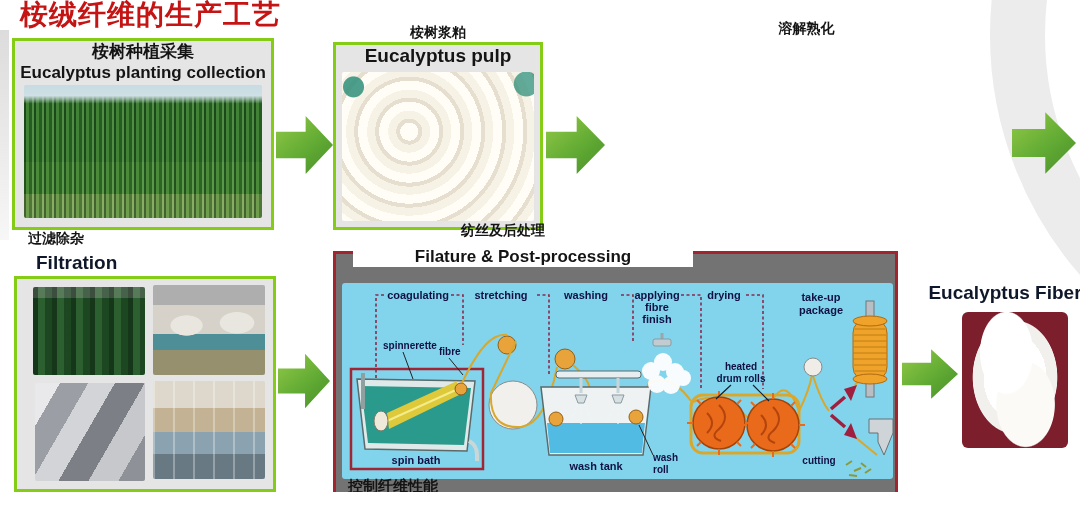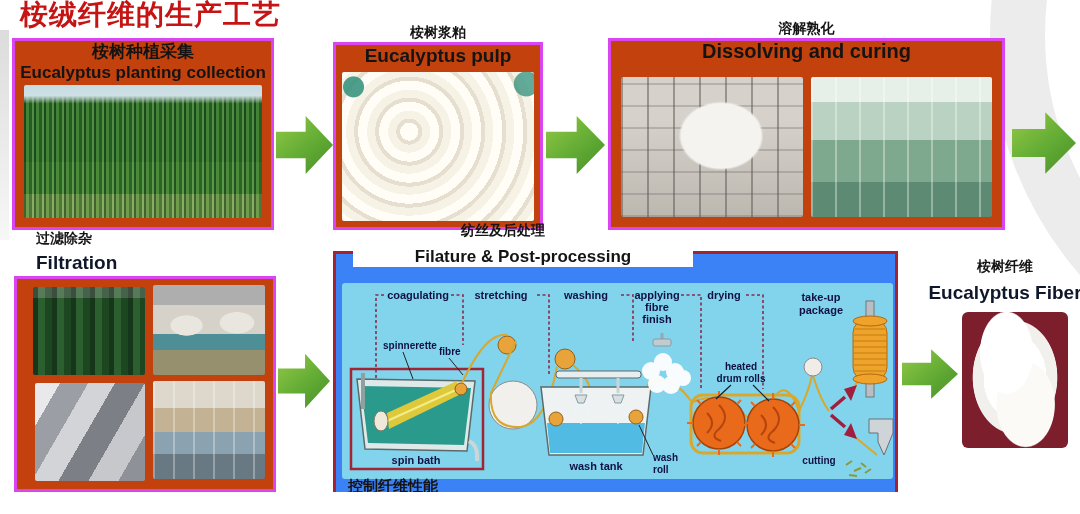--- a/index.html
+++ b/index.html
@@ -4,21 +4,21 @@
 <style>
   html,body{margin:0;padding:0;background:#fff;}
   .slide{position:relative;width:1080px;height:492px;background:#ffffff;overflow:hidden;
          font-family:"Liberation Sans",sans-serif;}
   .swoosh{position:absolute;left:990px;top:-330px;width:620px;height:620px;border-radius:50%;
           border:55px solid #ececec;}
   .edgeshade{position:absolute;left:0;top:30px;width:9px;height:210px;
           background:linear-gradient(180deg,#dcdcdc,#f7f7f7);}
   .title{position:absolute;left:20px;top:-4px;margin:0;font-size:28px;font-weight:bold;
          color:#c41414;letter-spacing:1px;}
-  .stepbox{position:absolute;border:3px solid #d946ef;background:#c2410c;box-sizing:border-box;
+  .stepbox{position:absolute;border:3px solid #84cc16;background:#e5e5e5;box-sizing:border-box;
            text-align:center;}
   .zh{font-size:17px;font-weight:bold;color:#141414;line-height:20px;margin-top:1px;}
   .en{font-size:18px;font-weight:bold;color:#141414;line-height:21px;}
   .lbl-zh{position:absolute;font-size:14px;font-weight:bold;color:#141414;}
   .lbl-en{position:absolute;font-size:19px;font-weight:bold;color:#0f172a;}
   .center{text-align:center;}
   .photo{position:absolute;border-radius:2px;}
   .forest{background:
      linear-gradient(180deg,#c6dbe2 0%,#cfe0e6 8%,rgba(207,224,230,0) 14%),
      repeating-linear-gradient(90deg,rgba(10,45,12,.55) 0 2px,rgba(85,150,65,.5) 2px 5px,
@@ -52,21 +52,21 @@
      linear-gradient(180deg,#ddd8cb 0 28%,#c3b394 28% 52%,#8ba3b0 52% 74%,#687983 74%);}
   .fiberphoto{background:
      radial-gradient(ellipse at 42% 30%,#ffffff 0 30%,rgba(255,255,255,0) 31%),
      radial-gradient(ellipse at 60% 68%,#fbfaf7 0 32%,rgba(255,255,255,0) 33%),
      radial-gradient(ellipse at 50% 48%,#ffffff 0 42%,#f2f0ec 42% 56%,rgba(255,255,255,0) 57%),
      #7d1e2c;border-radius:6px;}
   .garrow{position:absolute;
      background:linear-gradient(140deg,#96cc48 0%,#62ab34 55%,#468c27 100%);
      clip-path:polygon(0 30%,52% 30%,52% 6%,100% 50%,52% 94%,52% 70%,0 70%);}
   .filature-box{position:absolute;left:333px;top:251px;width:565px;height:259px;
-     border:3px solid #a1242e;background:#3b82f6;box-sizing:border-box;}
+     border:3px solid #a1242e;background:#737373;box-sizing:border-box;}
   .filature-en{position:absolute;left:353px;top:247px;width:340px;text-align:center;
      font-size:17px;font-weight:bold;color:#141414;background:#fff;z-index:3;}
   .diagram-svg{position:absolute;left:5px;top:29px;z-index:1;}
   .note{position:absolute;left:12px;top:224px;font-size:15px;line-height:16px;
      font-weight:bold;color:#141414;z-index:2;text-align:left;}
   svg text{font-family:"Liberation Sans",sans-serif;font-weight:bold;fill:#101045;}
 </style>
 </head>
 <body>
 
@@ -83,28 +83,23 @@
   <div class="garrow" style="left:276px;top:112px;width:57px;height:66px;"></div>
 
   <div class="lbl-zh center" style="left:333px;top:24px;width:210px;background:#fff;">桉树浆粕</div>
   <div class="stepbox" style="left:333px;top:42px;width:210px;height:188px;">
     <div class="en" style="font-size:19px;">Eucalyptus pulp</div>
     <div class="photo pulp" style="left:6px;right:6px;top:27px;bottom:6px;"></div>
   </div>
   <div class="garrow" style="left:546px;top:112px;width:59px;height:66px;"></div>
 
   <div class="lbl-zh center" style="left:608px;top:20px;width:397px;background:transparent;">溶解熟化</div>
-  <div class="stepbox" style="left:608px;top:38px;width:397px;height:192px;">
-    <div class="en" style="font-size:20px;">Dissolving and curing</div>
-    <div class="photo machine-a" style="left:10px;width:182px;top:36px;bottom:10px;"></div>
-    <div class="photo machine-b" style="left:200px;right:10px;top:36px;bottom:10px;"></div>
-  </div>
   <div class="garrow" style="left:1012px;top:108px;width:64px;height:70px;"></div>
 
-  <div class="lbl-zh" style="left:36px;top:230px;">过滤除杂</div>
+  <div class="lbl-zh" style="left:28px;top:230px;">过滤除杂</div>
   <div class="lbl-en" style="left:36px;top:252px;">Filtration</div>
   <div class="stepbox" style="left:14px;top:276px;width:262px;height:216px;">
     <div class="photo filt-a" style="left:16px;top:8px;width:112px;height:88px;"></div>
     <div class="photo filt-b" style="left:136px;top:6px;width:112px;height:90px;"></div>
     <div class="photo filt-c" style="left:18px;top:104px;width:110px;height:98px;"></div>
     <div class="photo filt-d" style="left:136px;top:102px;width:112px;height:98px;"></div>
   </div>
   <div class="garrow" style="left:278px;top:350px;width:52px;height:62px;"></div>
 
   <div class="lbl-zh center" style="left:333px;top:222px;width:340px;">纺丝及后处理</div>
@@ -245,16 +240,15 @@
       </g>
       <text x="478" y="181" font-size="10" text-anchor="middle">cutting</text>
     </svg>
     <div class="note">
       <div>控制纤维性能</div>
       <div>的核心工艺</div>
     </div>
   </div>
   <div class="garrow" style="left:902px;top:346px;width:56px;height:56px;"></div>
 
-  <div class="lbl-zh center" style="left:930px;top:258px;width:150px;">桉树纤维</div>
   <div class="lbl-en center" style="left:920px;top:282px;width:170px;">Eucalyptus Fiber</div>
   <div class="photo fiberphoto" style="left:962px;top:312px;width:106px;height:136px;"></div>
 </div>
 
 </body></html>

